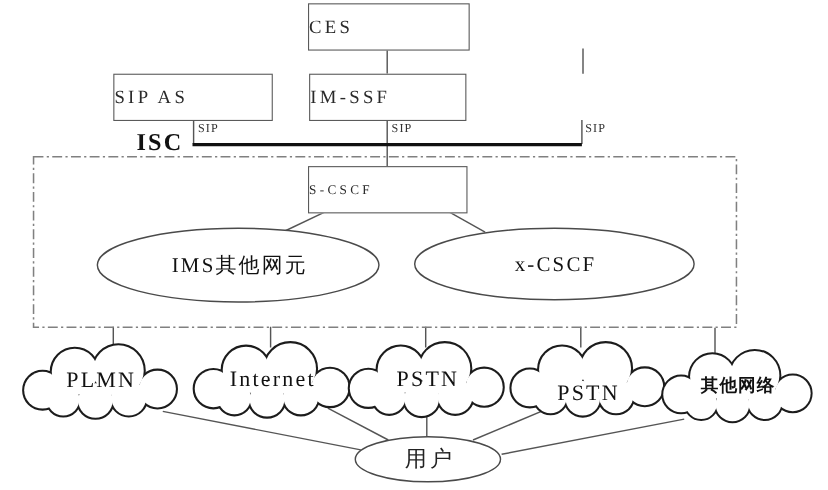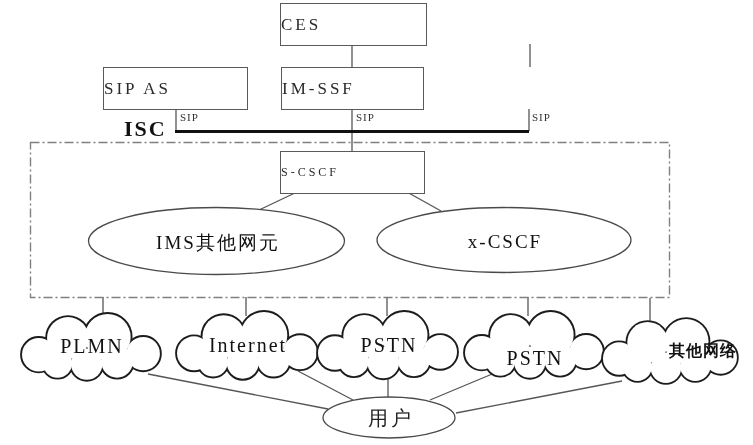--- a/index.html
+++ b/index.html
@@ -13,21 +13,21 @@
     display:flex;align-items:center;
     font-size:17px;letter-spacing:3px;color:#2a2a2a;white-space:nowrap;
   }
   .lbl{position:absolute;z-index:3;white-space:nowrap;line-height:1;text-align:right;}
   .lbl.center{transform:translate(-50%,-50%);}
   .lbl-isc{font-size:22px;font-weight:bold;letter-spacing:2px;color:#111;}
   .lbl-sip{font-size:11px;letter-spacing:1px;color:#333;}
   .lbl-ims{font-size:23px;letter-spacing:2px;color:#1a1a1a;}
   .lbl-ellipse{font-size:19px;font-weight:normal;letter-spacing:2px;color:#111;}
   .lbl-cloud{font-size:20px;font-weight:normal;letter-spacing:2px;color:#111;}
-  .lbl-cloud-sm{font-size:16px;font-weight:bold;letter-spacing:1px;color:#111;margin-left:32px;}
+  .lbl-cloud-sm{font-size:16px;font-weight:bold;letter-spacing:1px;color:#111;}
   .lbl-user{font-size:20px;letter-spacing:3px;color:#222;}
   .cloud-stroke circle{fill:#ffffff;stroke:#1c1c1c;stroke-width:3.6;}
   .cloud-fill circle{fill:#ffffff;stroke:none;}
 </style>
 </head>
 <body>
 
 <div class="stage">
 
   <svg width="753" height="445" viewBox="0 0 753 445">

